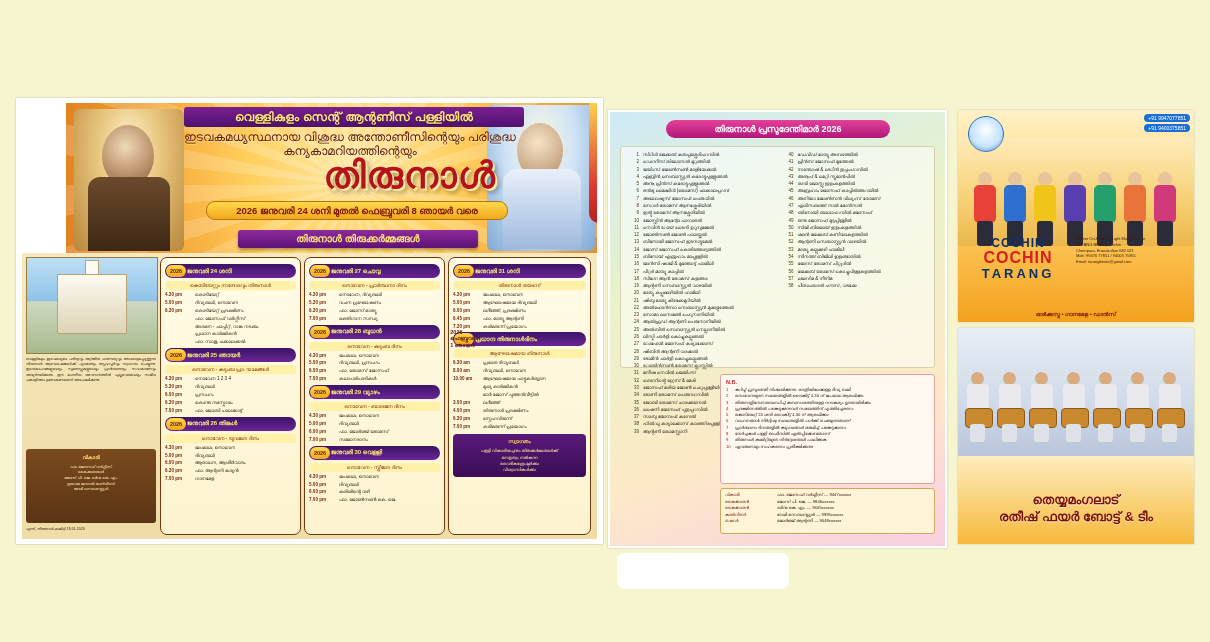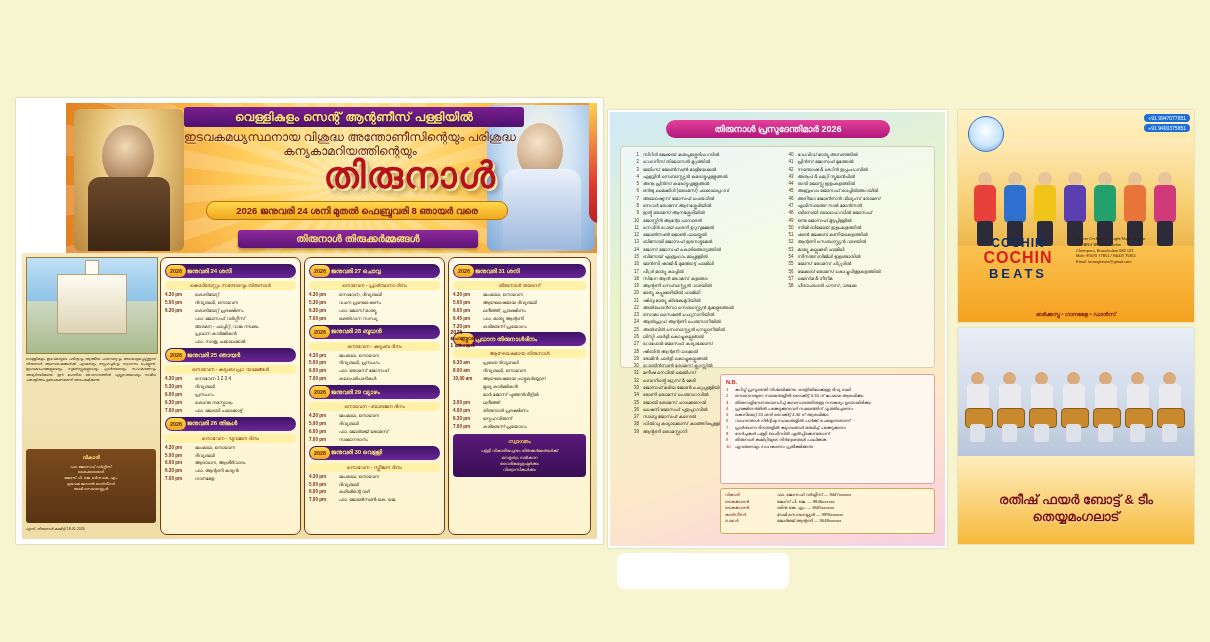--- a/index.html
+++ b/index.html
@@ -909,21 +909,21 @@
         </div>
       <div class="figure" style="left:194px;">
           <div class="head"></div>
           <div class="body" style="background:#d03a7a;"></div>
           <div class="legs"></div>
         </div>
     </div>
     <div class="rt-logobox">
       <div class="rt-cochin">COCHIN</div>
       <div class="rt-tarang">COCHIN</div>
-      <div class="rt-beats">BEATS</div>
+      <div class="rt-beats">TARANG</div>
     </div>
     <div class="rt-addr" style="white-space:pre-line;">Master Orchestra &amp; Light Music Troupe
 TARANG BEATS, Cochin
 Chempara, Eranakulam 682 021
 Mob: 99470 77851 / 94003 75851
 Email: tarangbeats@gmail.com</div>
     <div class="rt-bottom">ഓർക്കസ്ട്ര • ഗാനമേള • ഡാൻസ്</div>
   </div>
 
   <div class="rb-card">
@@ -965,19 +965,19 @@
           <div class="legs"></div>
         </div>
       <div class="drummer" style="left:200px;">
           <div class="head"></div>
           <div class="shirt"></div>
           <div class="drum"></div>
           <div class="legs"></div>
         </div>
     </div>
     <div class="rb-text">
+      <div>തെയ്യമംഗലാട്</div>
       <div>രതീഷ് ഫയർ ബോട്ട് &amp; ടീം</div>
-      <div>തെയ്യമംഗലാട്</div>
     </div>
   </div>
 
   <div class="notch"></div>
 </div>
 
 </body></html>

